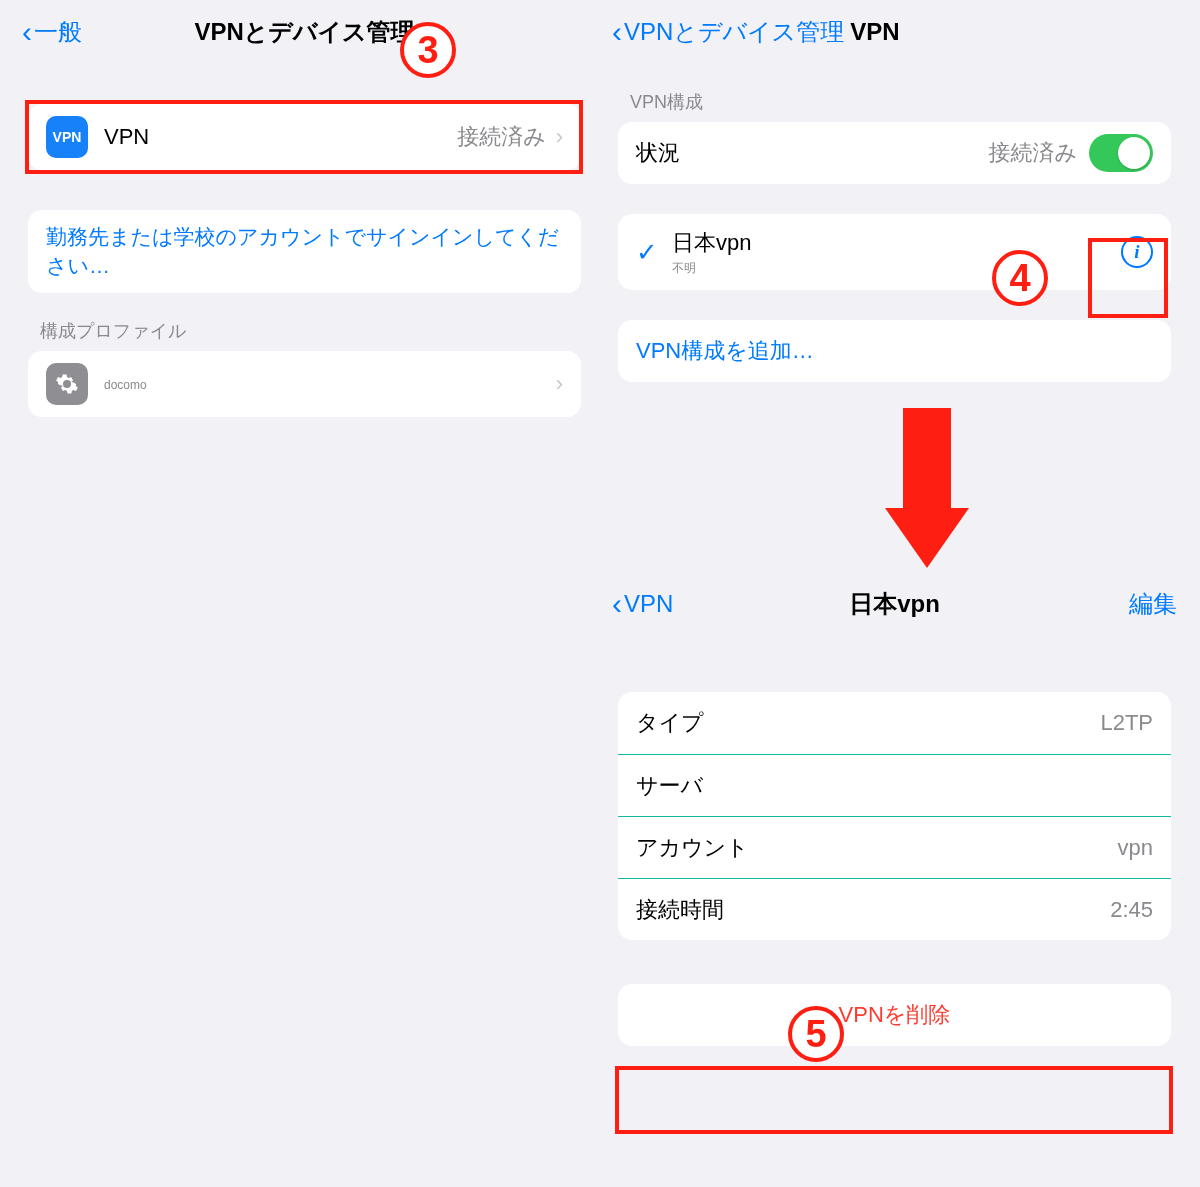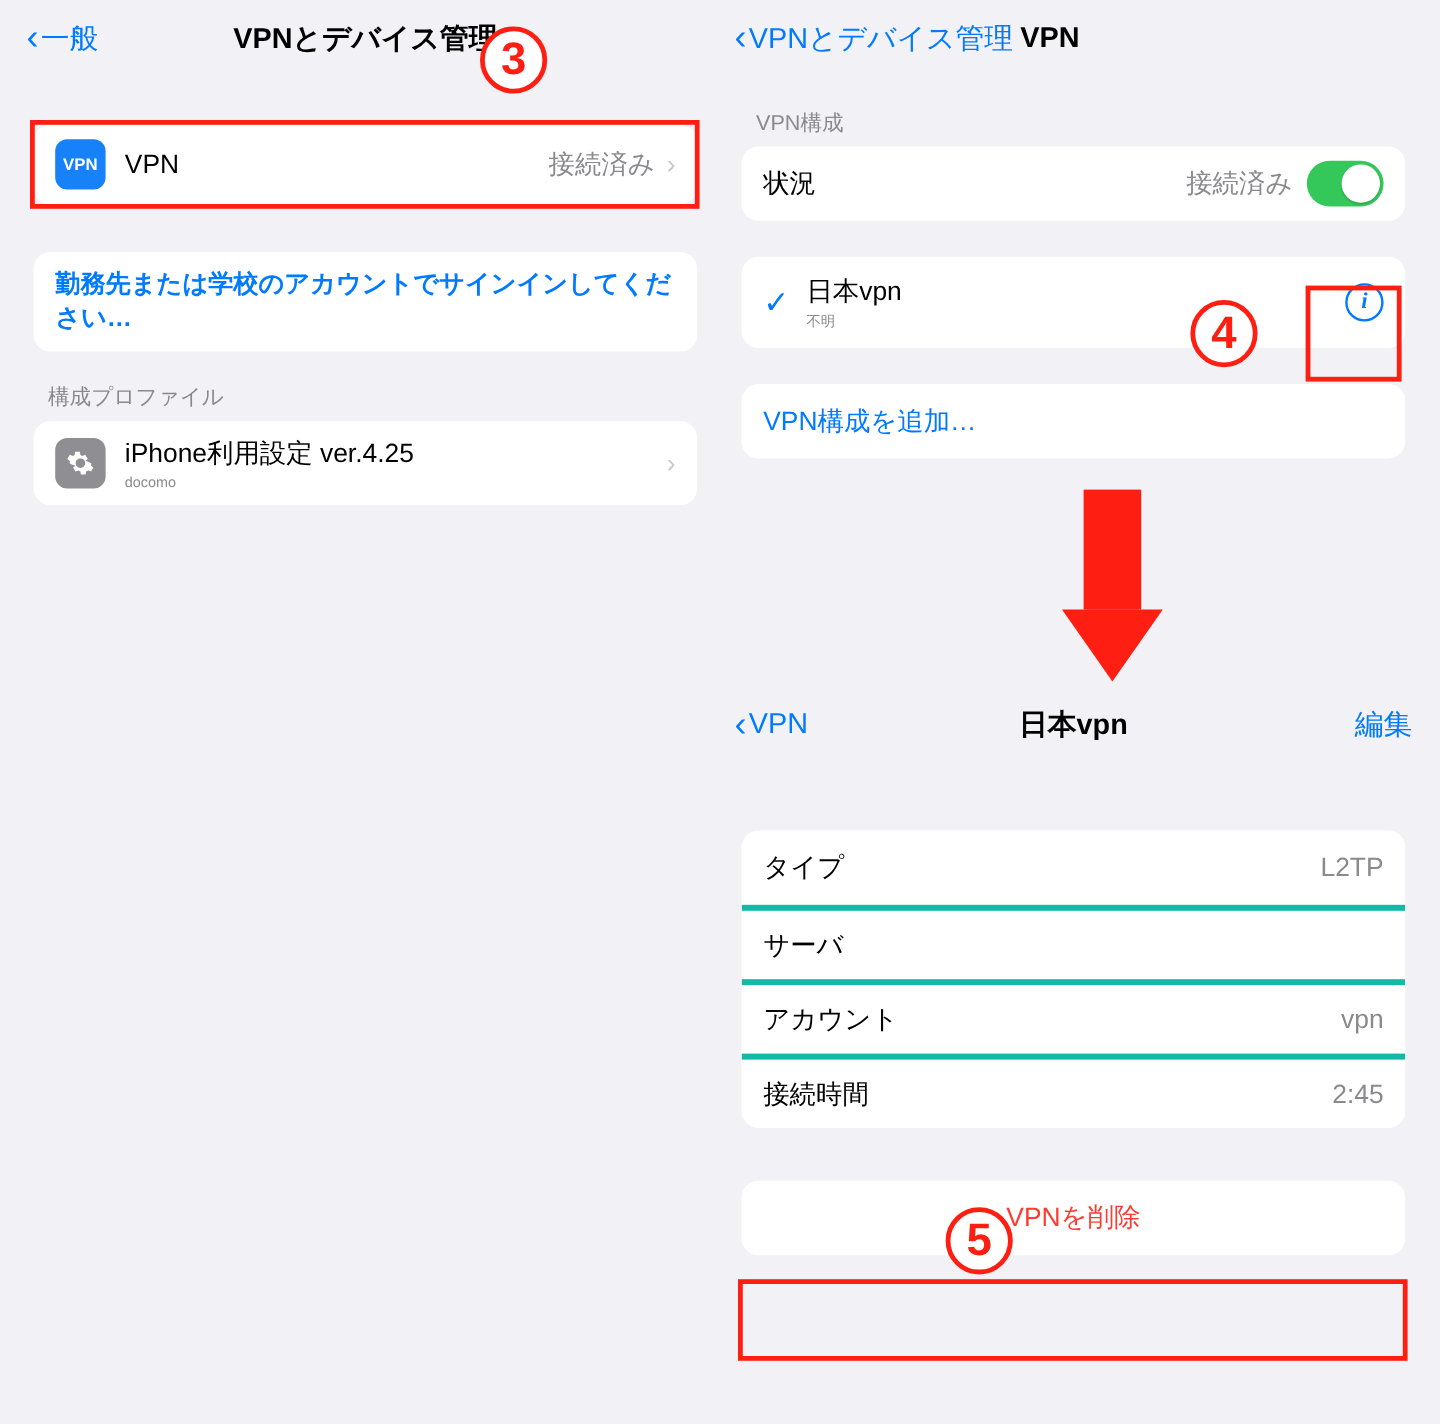--- a/index.html
+++ b/index.html
@@ -71,21 +71,21 @@
     margin: 8px 16px 0 16px;
     overflow: hidden;
   }
   .cell {
     display: flex;
     align-items: center;
     min-height: 62px;
     padding: 12px 18px;
     font-size: 22px;
     color: #000;
-    border-top: 5px solid #14b8a6;
+    border-top: 1px solid #14b8a6;
   }
   .cell:first-child { border-top: none; }
   .cell .label { flex: 0 0 auto; }
   .cell .spacer { flex: 1; }
   .cell .value { color: #8a8a8e; font-size: 22px; }
   .cell .chevron {
     color: #c7c7cc;
     font-size: 22px;
     margin-left: 10px;
   }
@@ -214,35 +214,34 @@
     <div class="cell">
       <div class="vpn-badge">VPN</div>
       <span class="label">VPN</span>
       <span class="spacer"></span>
       <span class="value">接続済み</span>
       <span class="chevron">›</span>
     </div>
   </div>
 
   <div class="cell-group" style="margin-top:40px;">
-    <div class="cell link-cell" style="line-height:1.4;font-size:21px;font-weight:bold;">
+    <div class="cell link-cell" style="line-height:1.4;font-size:21px;">
       <span>勤務先または学校のアカウントでサインインしてください…</span>
     </div>
   </div>
 
   <div class="section-label">構成プロファイル</div>
   <div class="cell-group">
     <div class="cell">
       <div class="gear-icon">
         <svg width="24" height="24" viewBox="0 0 24 24" fill="white">
             <path d="M12 8a4 4 0 100 8 4 4 0 000-8zm9 4a9 9 0 01-.2 1.9l2.1 1.6-2 3.5-2.5-1a7 7 0 01-1.6.9l-.4 2.6h-4l-.4-2.6a7 7 0 01-1.6-.9l-2.5 1-2-3.5 2.1-1.6A9 9 0 013 12a9 9 0 01.2-1.9L1.1 8.5l2-3.5 2.5 1a7 7 0 011.6-.9L7.6 2.5h4l.4 2.6a7 7 0 011.6.9l2.5-1 2 3.5-2.1 1.6A9 9 0 0121 12z"></path>
           </svg>
       </div>
       <div>
-        <div>iPhone利用設定 ver.4.25</div>
         <div class="sub">docomo</div>
       </div>
       <span class="spacer"></span>
       <span class="chevron">›</span>
     </div>
   </div>
 </div>
 
 <div class="pane pane-right">
   <div class="navbar">

